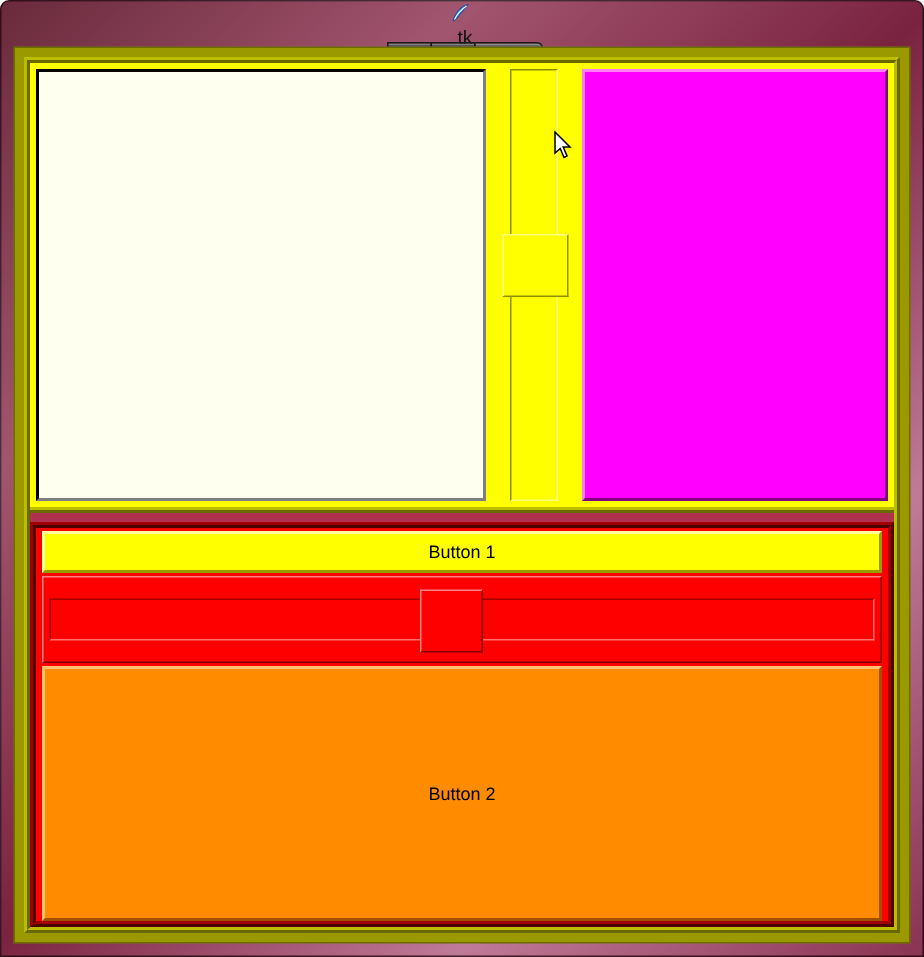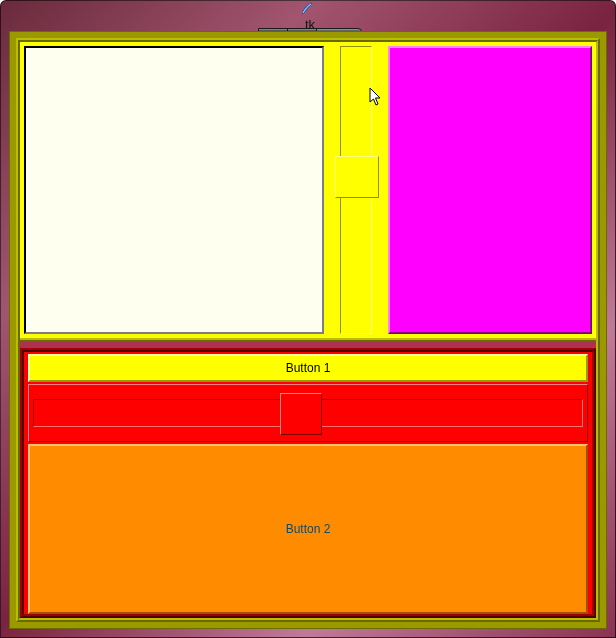--- a/index.html
+++ b/index.html
@@ -217,21 +217,21 @@
     flex: 1;
     background: #ff8c00; 
     border-top: 2px solid #ffc070;
     border-left: 2px solid #ffc070;
     border-right: 2px solid #a05000;
     border-bottom: 2px solid #a05000;
     display: flex;
     align-items: center;
     justify-content: center;
     font-size: 12px;
-    color: #0c4a6e;
+    color: #000000;
   }
 
   
   .cursor {
     position: absolute;
     left: 368px;
     top: 86px;
     width: 14px;
     height: 20px;
     pointer-events: none;

